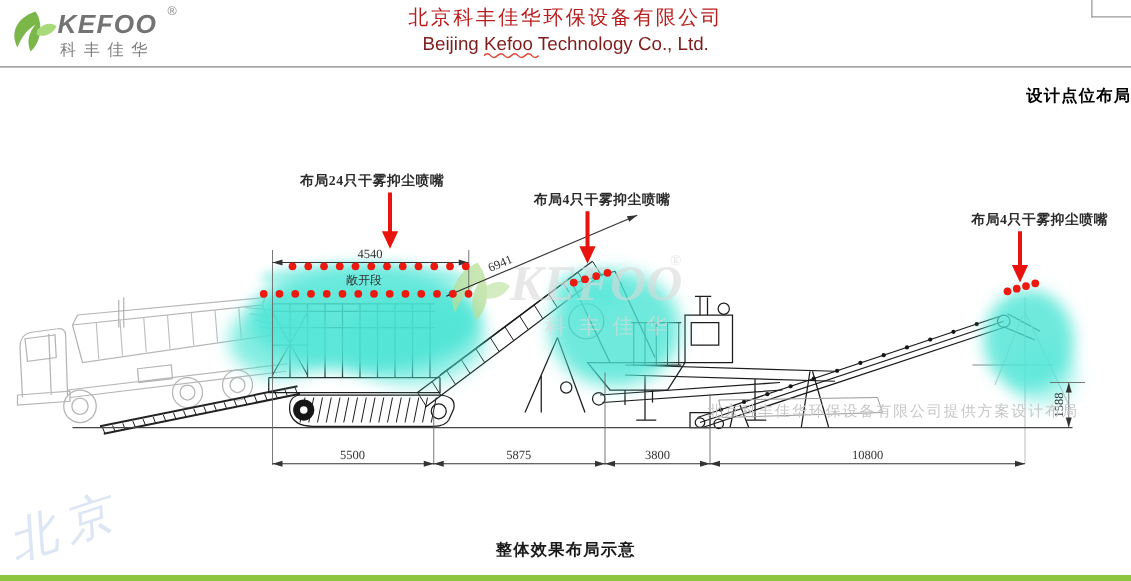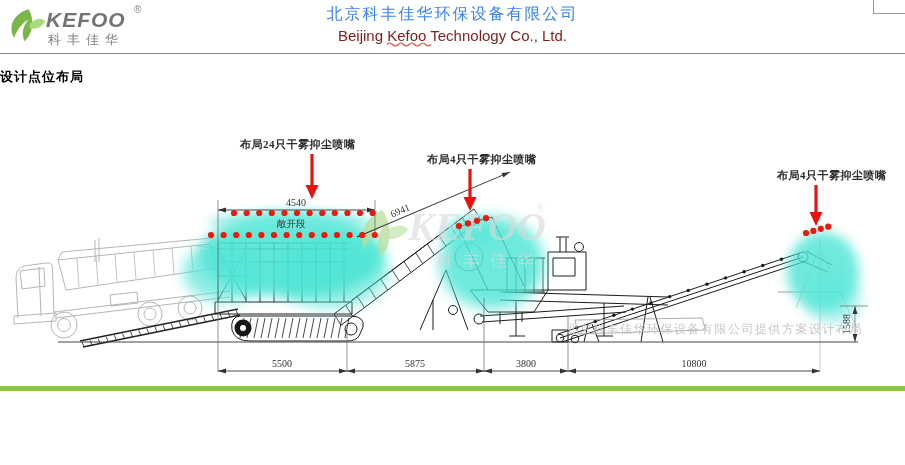--- a/index.html
+++ b/index.html
@@ -1,33 +1,33 @@
 <!DOCTYPE html>
 <html><head>
 <meta charset="utf-8">
 <style>
   html,body{margin:0;padding:0;background:#fff;}
-  #page{position:relative;width:905px;height:391px;background:#fff;overflow:hidden;
+  #page{position:relative;width:905px;height:465px;background:#fff;overflow:hidden;
         font-family:"Liberation Sans",sans-serif;}
   
   #logo{position:absolute;left:6px;top:3px;width:150px;height:48px;}
   #logo .brand{position:absolute;left:40px;top:5px;font-size:21px;font-weight:800;font-style:italic;
         color:#737373;letter-spacing:1px;font-family:"Liberation Sans",sans-serif;}
   #logo .reg{position:absolute;left:128px;top:1px;font-size:10px;color:#8a8a8a;font-style:normal;}
   #logo .cn{position:absolute;left:42px;top:28px;font-size:13px;color:#7f7f7f;letter-spacing:6px;
         font-family:"Liberation Serif",serif;}
-  #companyCN{position:absolute;left:0;top:4px;width:905px;text-align:center;font-size:16px;color:#3b82f6;
+  #companyCN{position:absolute;left:0;top:4px;width:905px;text-align:center;font-size:16px;color:#b91c1c;
         letter-spacing:2px;font-family:"Liberation Serif",serif;}
   #companyEN{position:absolute;left:0;top:27px;width:905px;text-align:center;font-size:15px;color:#7f1d1d;}
   #companyEN .kef{position:relative;display:inline-block;}
   #companyEN svg{position:absolute;left:0;bottom:-3px;}
   #hdrRule{position:absolute;left:0;top:53px;width:905px;height:0;border-top:1.5px solid #858585;}
   #cornerMark{position:absolute;right:0;top:0;width:31px;height:13px;border-left:1px solid #9a9a9a;
         border-bottom:1px solid #9a9a9a;}
-  #pageTitle{position:absolute;left:0;top:68px;width:905px;text-align:left;font-size:13px;color:#000;
+  #pageTitle{position:absolute;left:0;top:68px;width:905px;text-align:right;font-size:13px;color:#000;
         font-family:"Liberation Serif",serif;font-weight:600;letter-spacing:1px;}
   #caption{position:absolute;left:0;top:431px;width:905px;text-align:center;font-size:13px;color:#1a1a1a;
         font-family:"Liberation Serif",serif;font-weight:600;letter-spacing:1px;}
   #stampBJ{position:absolute;left:6px;top:396px;font-size:38px;color:#dde6f4;letter-spacing:8px;
         font-family:"Liberation Serif",serif;font-style:italic;transform:rotate(-18deg);}
   #greenBar{position:absolute;left:0;bottom:0;width:905px;height:5px;background:#8cc63f;}
   
   #draw{position:absolute;left:0;top:0;}
   #draw text{font-family:"Liberation Serif",serif;}
   .dimtxt{font-size:10px;fill:#333;}
@@ -354,15 +354,16 @@
       <text class="lbl" x="777" y="179">布局4只干雾抑尘喷嘴</text>
       <line class="red" x1="816" y1="185" x2="816" y2="214"></line>
       <polygon class="redhead" points="816,226 809.5,212 822.5,212"></polygon>
     </g>
 
     <text class="open" x="277" y="227">敞开段</text>
 
     <text class="provider" x="566" y="333">北京科丰佳华环保设备有限公司提供方案设计布局</text>
   </svg>
 
+  <div id="caption">整体效果布局示意</div>
   <div id="stampBJ">北京</div>
   <div id="greenBar"></div>
 </div>
 
 </body></html>

